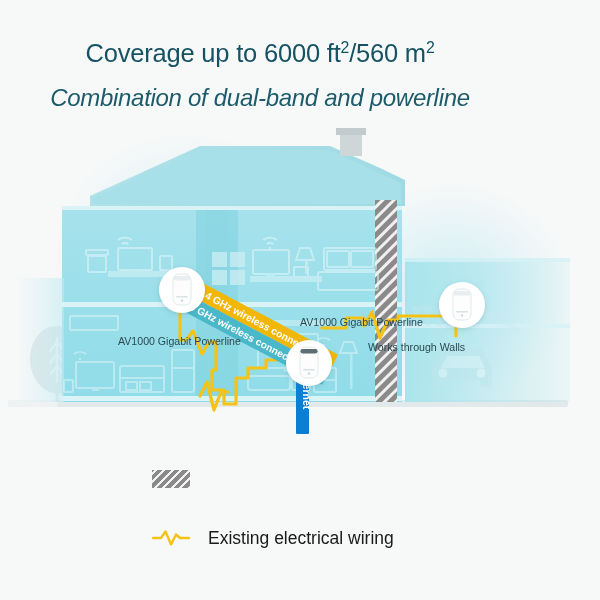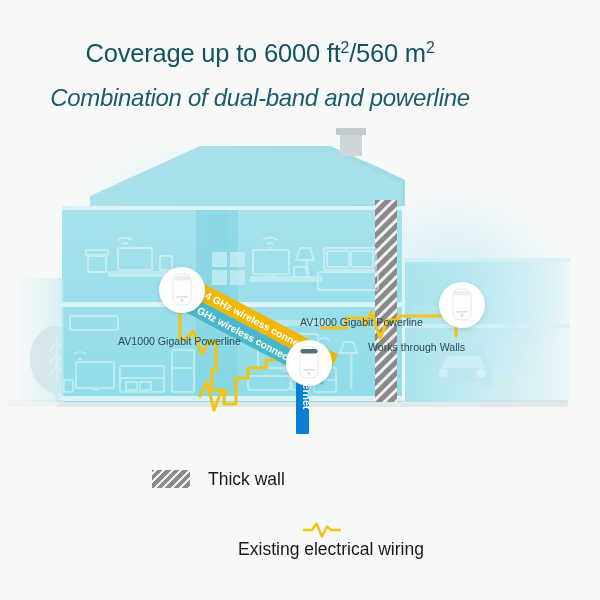--- a/index.html
+++ b/index.html
@@ -65,21 +65,21 @@
     position: absolute;
     left: 152px;
     top: 462px;
     width: 340px;
   }
   .legend-row {
     display: flex;
     align-items: center;
     height: 34px;
   }
-  .legend-row.second { margin-top: 25px; flex-direction: column; }
+  .legend-row.second { margin-top: 25px; }
   .legend-swatch-wall {
     width: 38px;
     height: 18px;
     flex: 0 0 auto;
     background-color: #8a8a8a;
     background-image: repeating-linear-gradient(
       -45deg,
       #f2f2f2 0px, #f2f2f2 2px,
       #8a8a8a 2px, #8a8a8a 6px
     );
@@ -336,21 +336,20 @@
     <rect x="453.5" y="163" width="17" height="4.5" rx="2.2" fill="#e9eef0"></rect>
     <rect x="456" y="183" width="12" height="1.6" rx="0.8" fill="#d8e2e5"></rect>
     <circle cx="462" cy="187.5" r="1.2" fill="#cfdadd"></circle>
   </g>
 </svg>
 </div>
 
 <div class="legend">
   <div class="legend-row">
     <div class="legend-swatch-wall"></div>
-    <div class="legend-label">Thick wall</div>
   </div>
   <div class="legend-row second">
     <svg class="legend-swatch-wire" viewBox="0 0 38 18">
       <path d="M1 9 H9 L13.5 2.5 L19 15.5 L24 5.5 L28 9 H37" fill="none" stroke="#f5c316" stroke-width="2.4" stroke-linecap="round" stroke-linejoin="round"></path>
     </svg>
     <div class="legend-label">Existing electrical wiring</div>
   </div>
 </div>
 
 </body></html>

